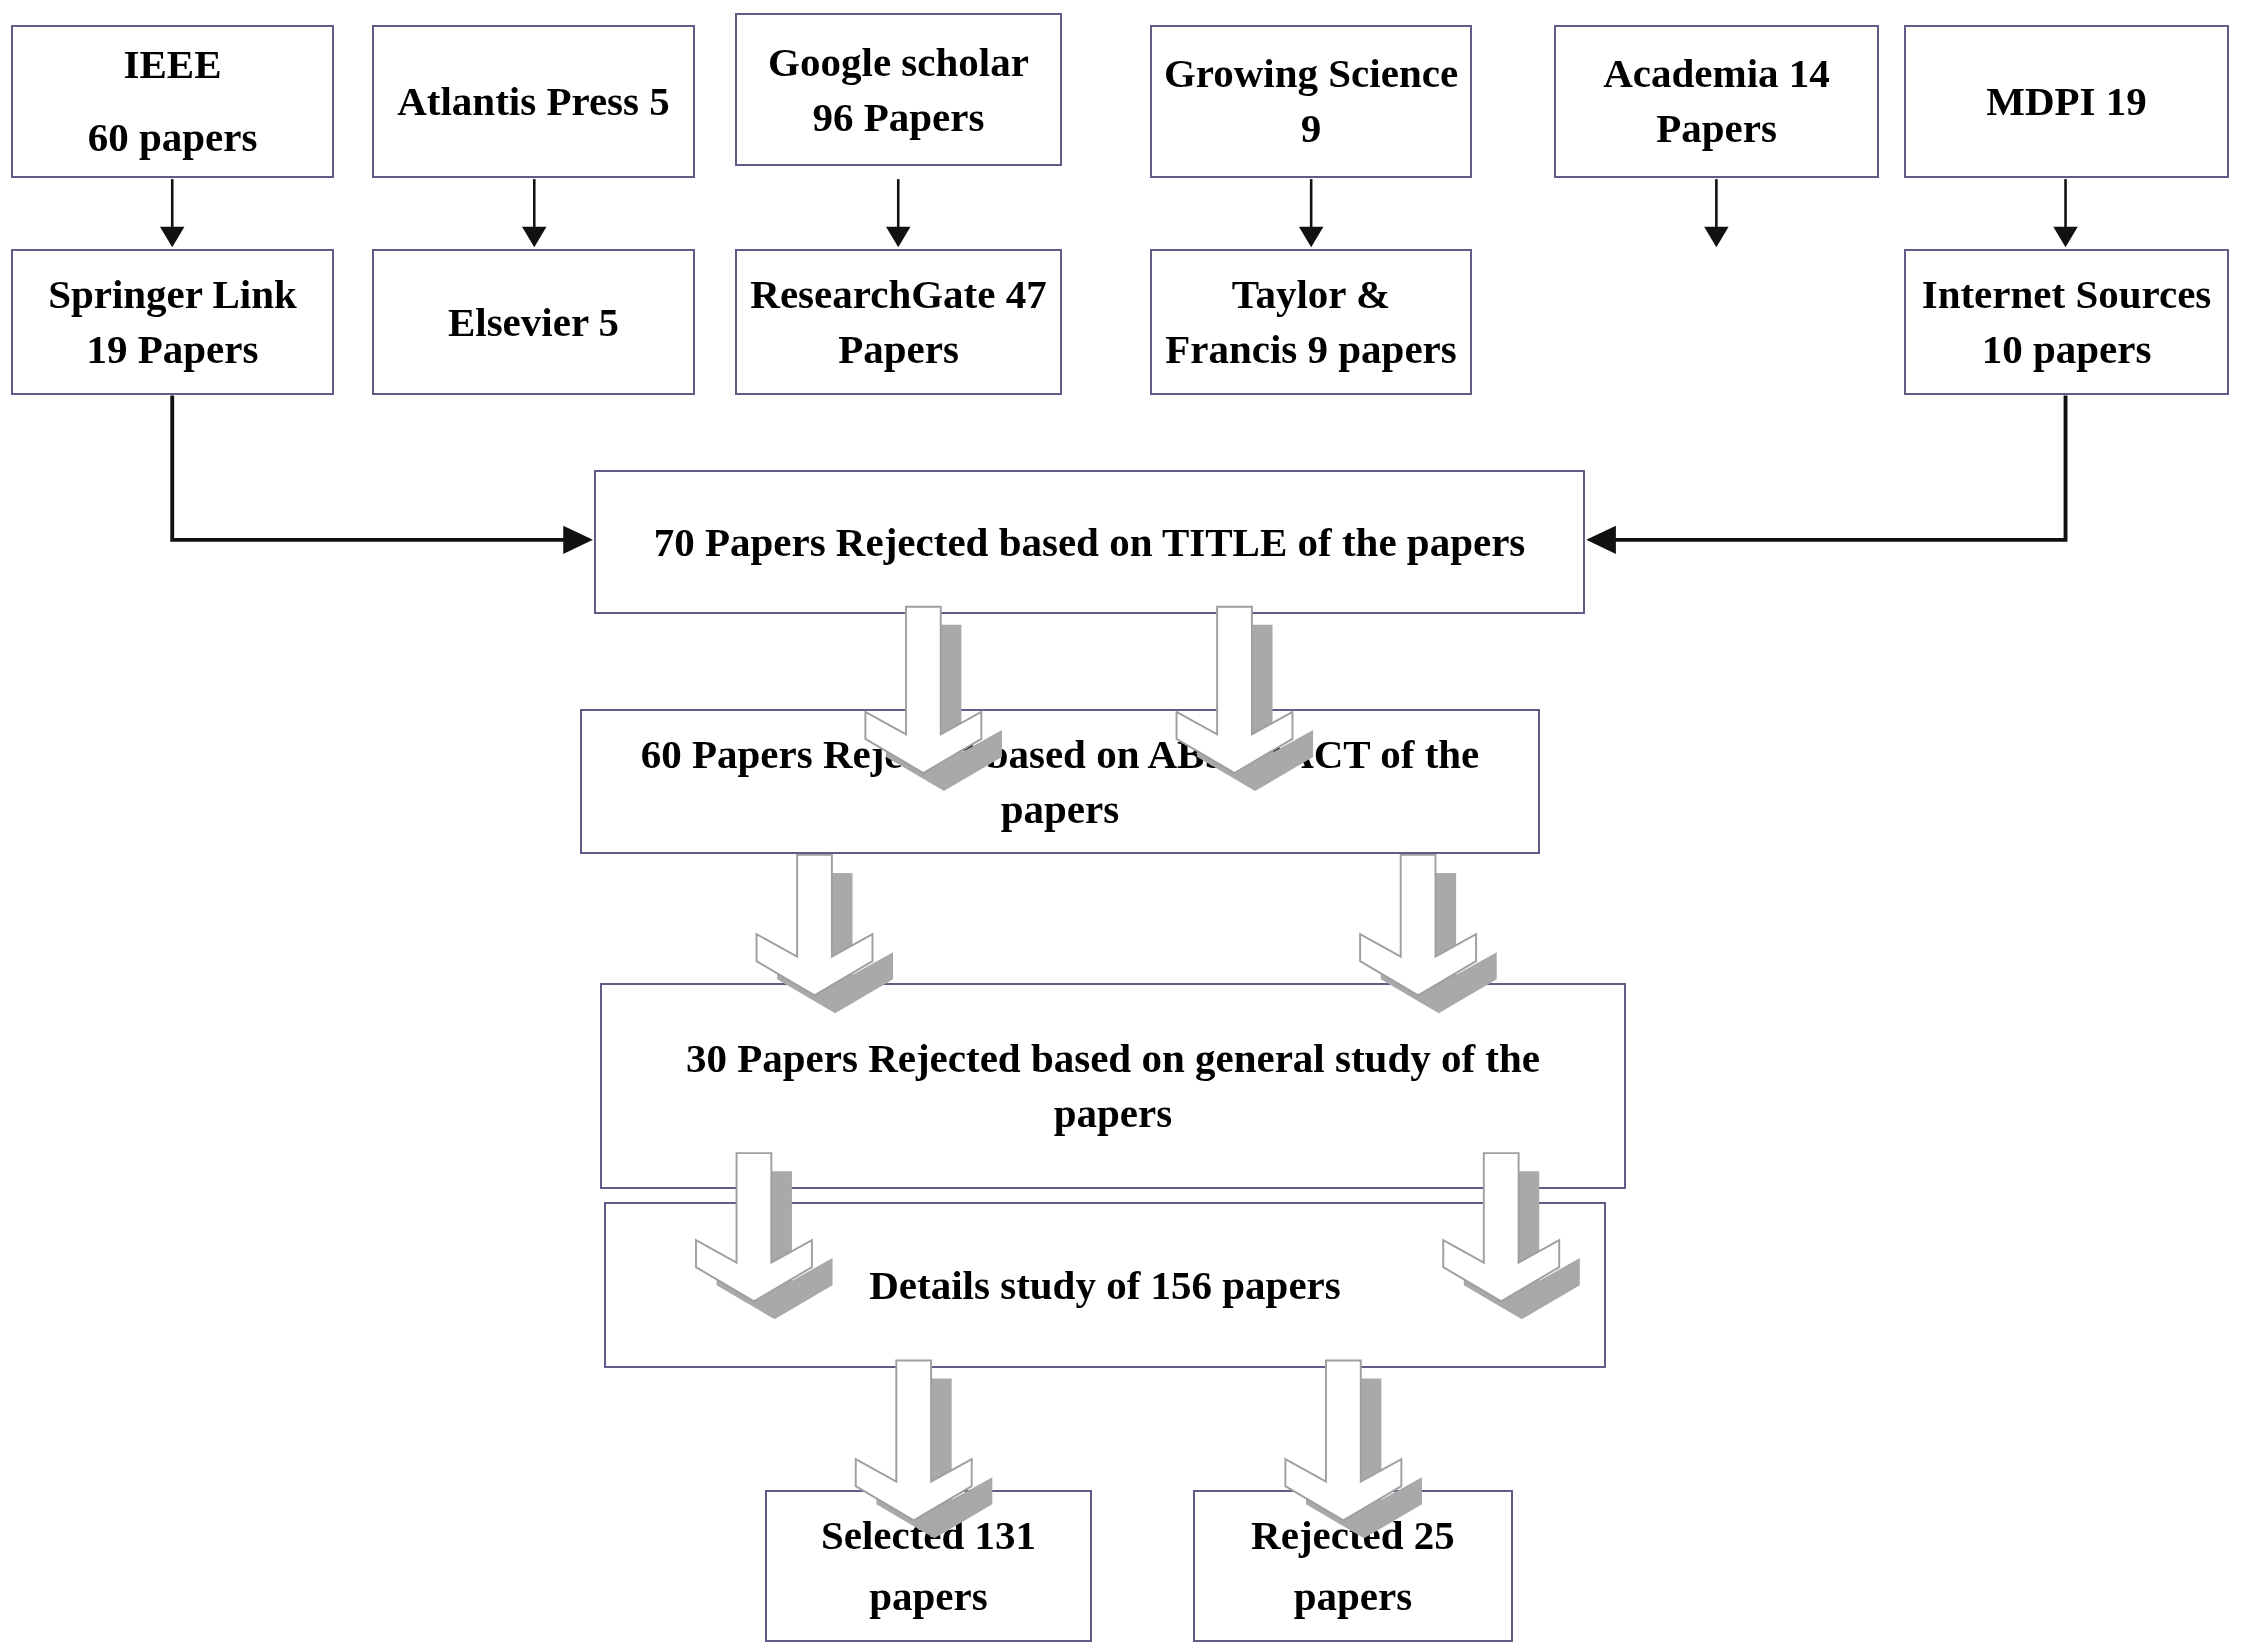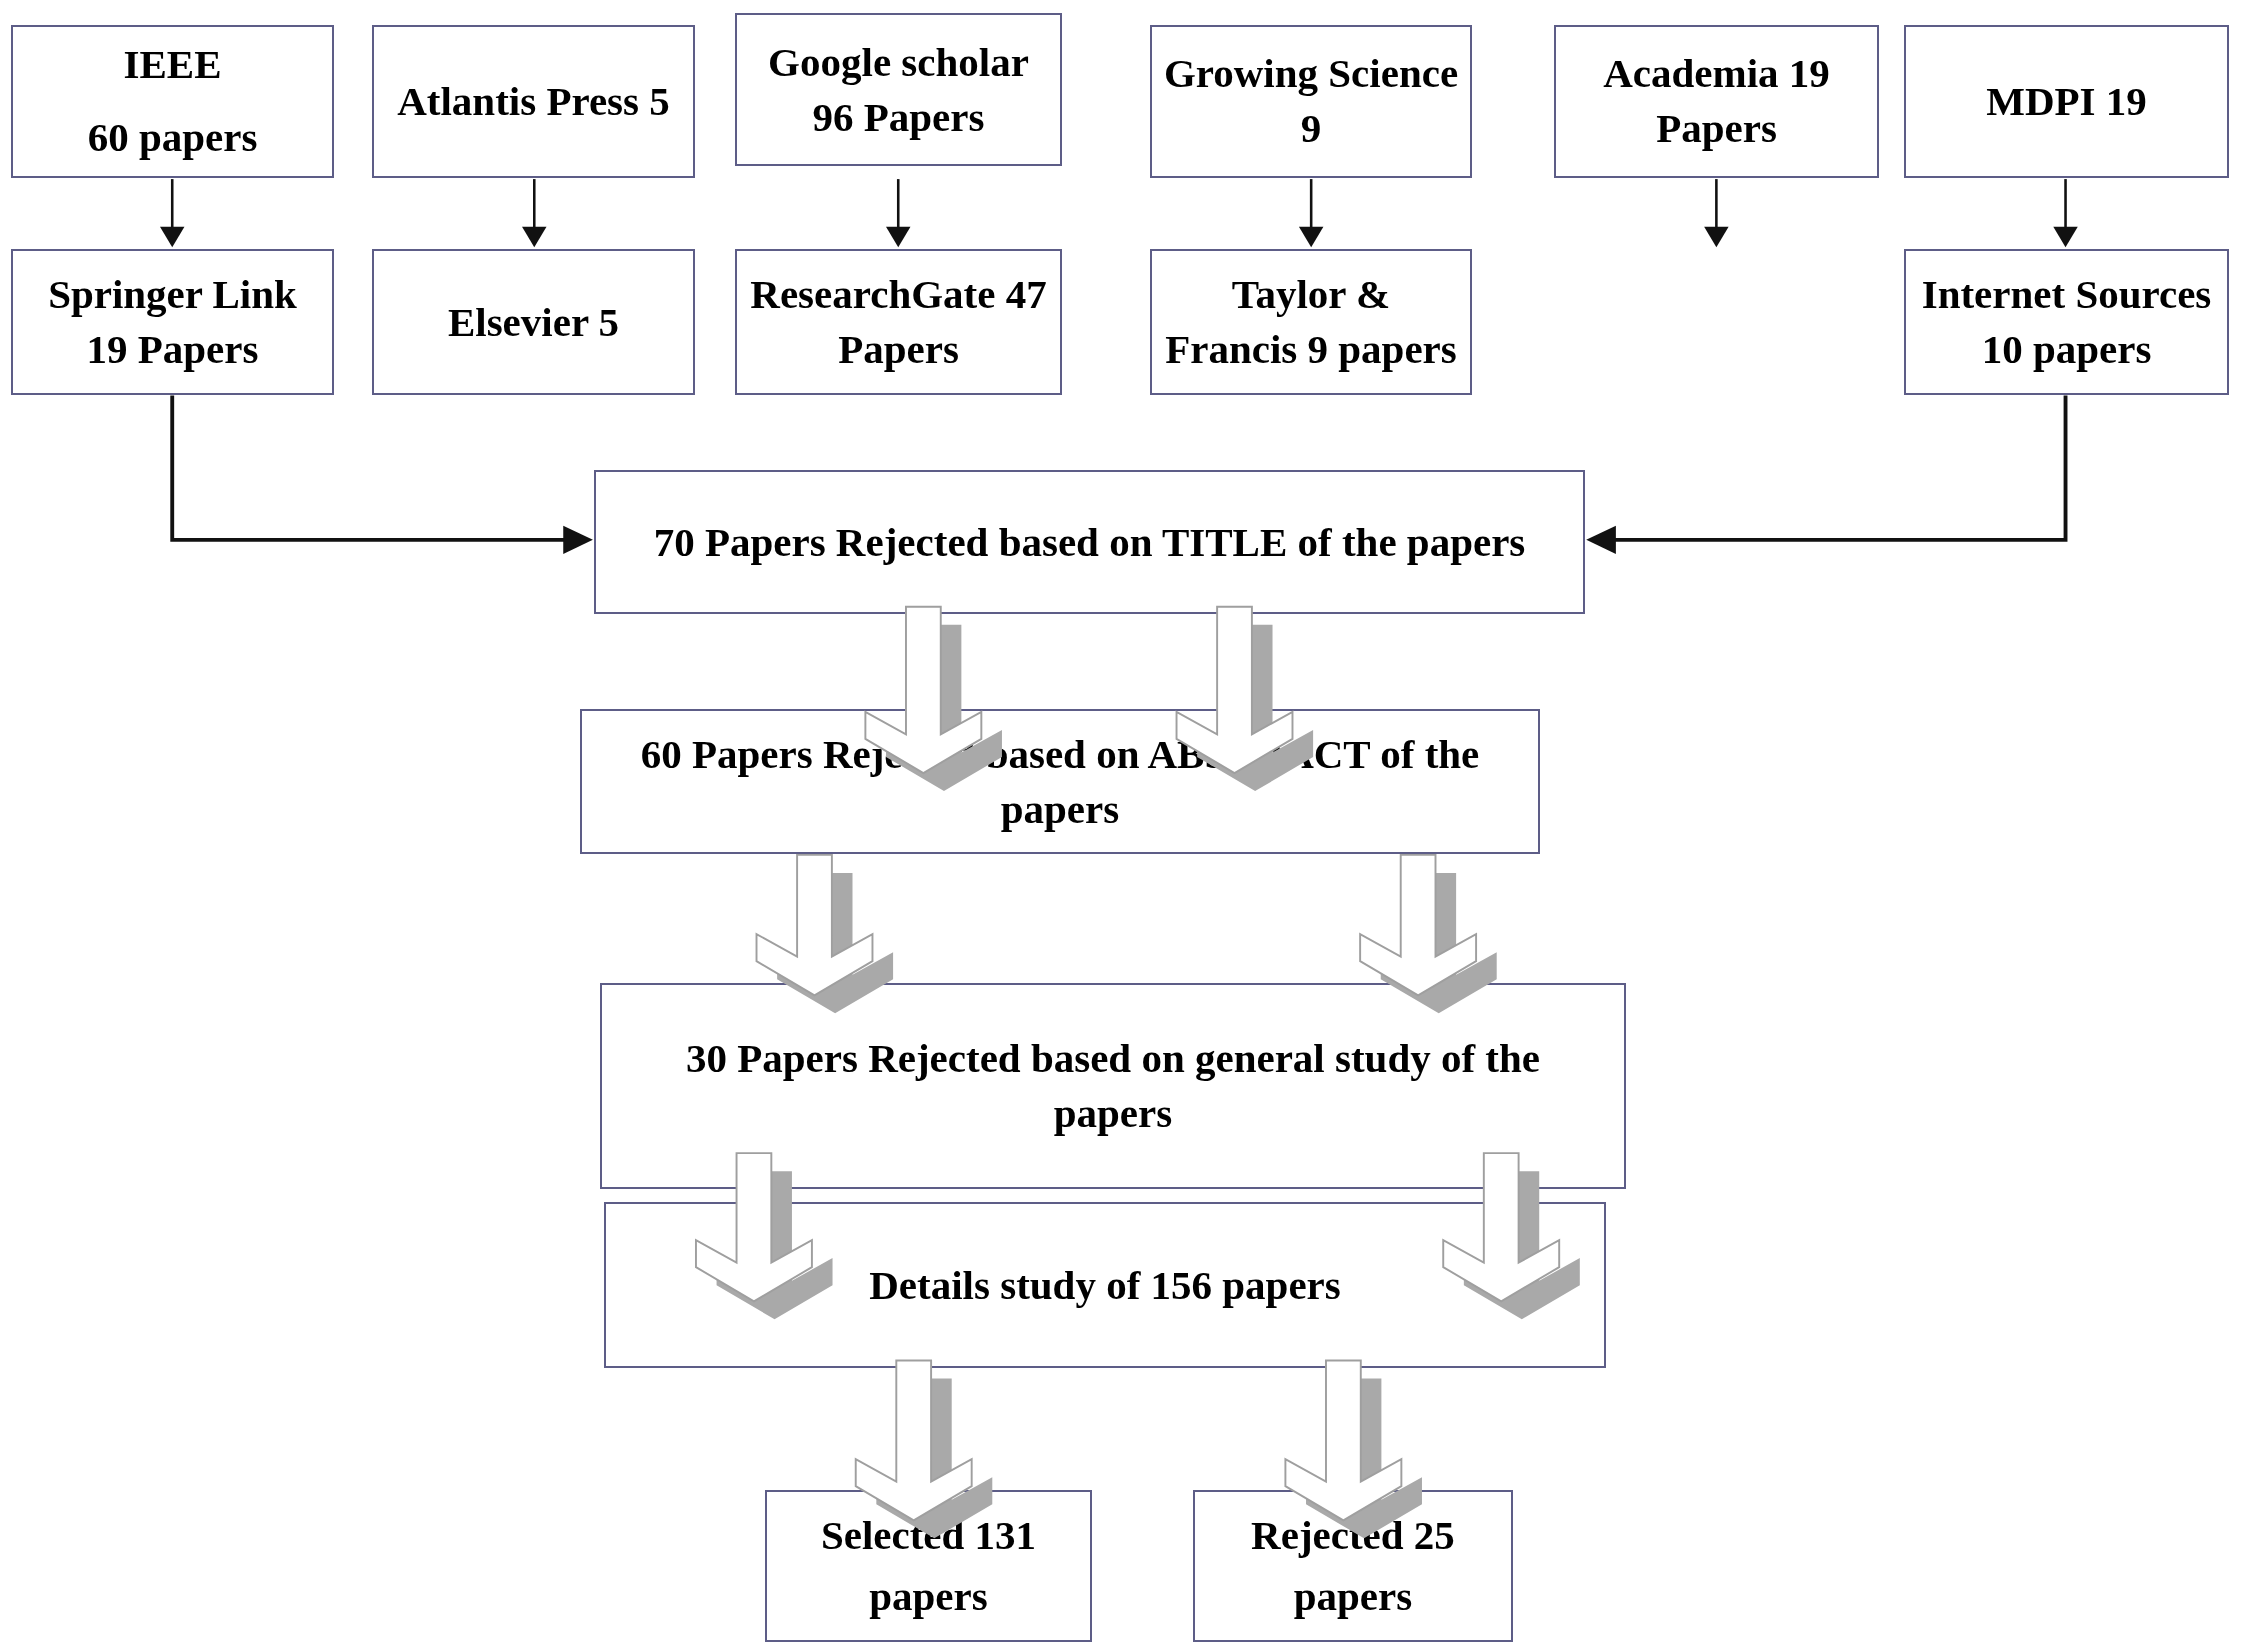--- a/index.html
+++ b/index.html
@@ -61,21 +61,21 @@
   </div>
   <div class="box" style="left:735px;top:13px;width:327px;height:153px">
     <span class="lbl">Google scholar
 96 Papers</span>
   </div>
   <div class="box" style="left:1150px;top:24.5px;width:322px;height:153px">
     <span class="lbl">Growing Science
 9</span>
   </div>
   <div class="box" style="left:1554px;top:24.5px;width:325px;height:153px">
-    <span class="lbl">Academia 19
+    <span class="lbl">Academia 14
 Papers</span>
   </div>
   <div class="box" style="left:1904px;top:24.5px;width:325px;height:153px">
     <span class="lbl">MDPI 19</span>
   </div>
 
   <div class="box" style="left:11px;top:249px;width:323px;height:146px">
     <span class="lbl">Springer Link
 19 Papers</span>
   </div>

